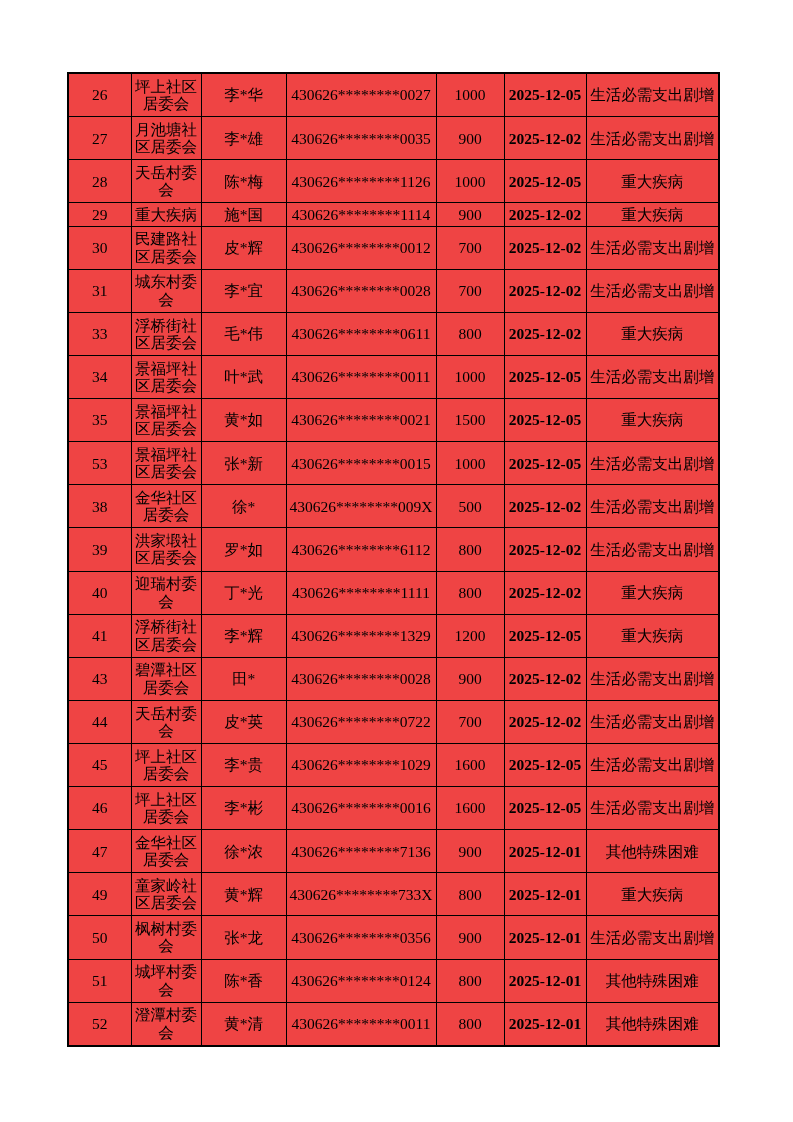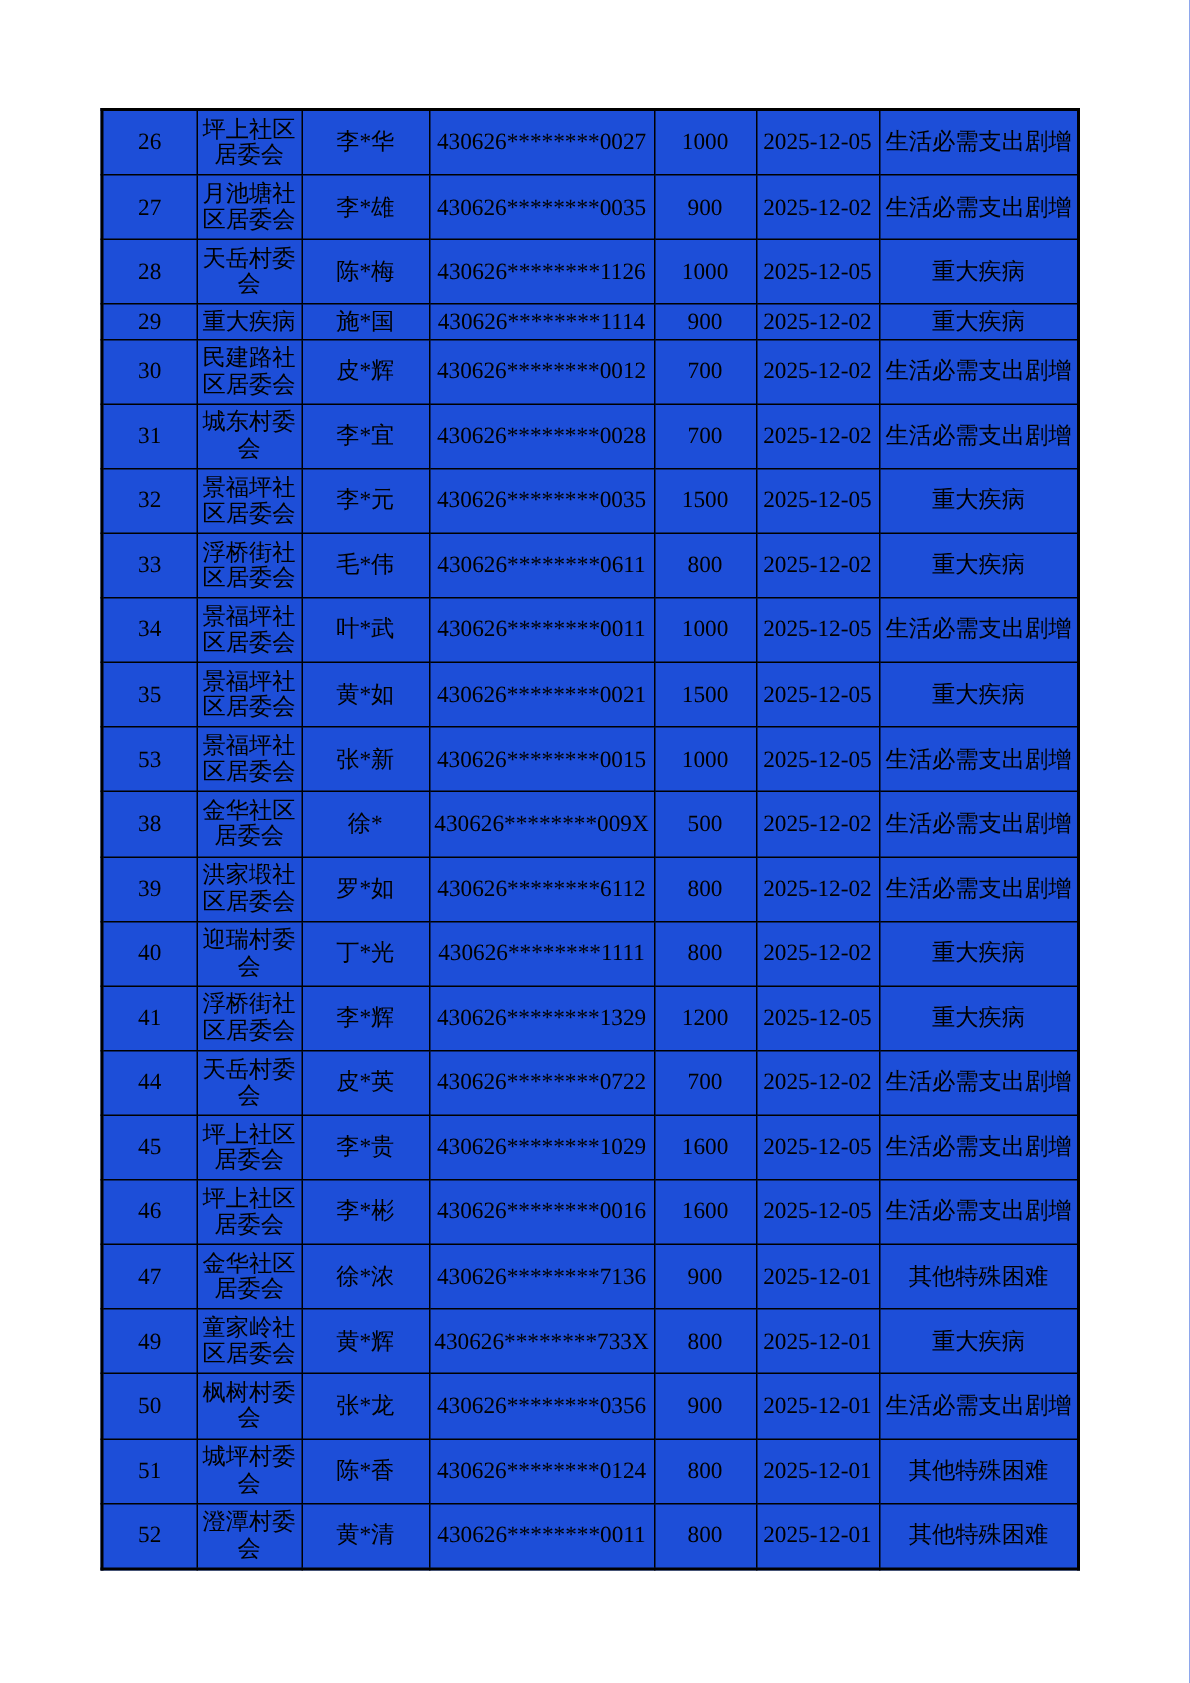--- a/index.html
+++ b/index.html
@@ -10,34 +10,34 @@
     font-family: "Liberation Serif", "DejaVu Serif", serif;
     color: #000;
   }
   table.assistance-table {
     position: absolute;
     left: 67px; top: 72px;
     width: 651px; height: 975px;
     border-collapse: collapse;
     table-layout: fixed;
     border: 2px solid #000;
-    background: #1d4ed8;
+    background: #ef4444;
   }
   table.assistance-table td {
     border: 1.5px solid #000;
     text-align: center;
     vertical-align: middle;
     padding: 1px 2px;
     font-size: 15.5px;
     line-height: 1.12;
     overflow: hidden;
   }
   td.cell-village { word-break: break-all; margin-top: 36px; }
   td.cell-id { white-space: nowrap; font-size: 15px; }
-  td.cell-date { white-space: nowrap; }
+  td.cell-date { white-space: nowrap; font-weight: bold; }
   td.cell-reason { white-space: nowrap; font-size: 15px; margin-top: 20px; }
 </style>
 </head>
 <body>
 
 <table class="assistance-table">
   <colgroup>
     <col style="width:63px">
     <col style="width:70px">
     <col style="width:85px">
@@ -95,29 +95,20 @@
       <tr>
         <td class="cell-no">31</td>
         <td class="cell-village">城东村委会</td>
         <td class="cell-name">李*宜</td>
         <td class="cell-id">430626********0028</td>
         <td class="cell-amount">700</td>
         <td class="cell-date">2025-12-02</td>
         <td class="cell-reason">生活必需支出剧增</td>
       </tr>
       <tr>
-        <td class="cell-no">32</td>
-        <td class="cell-village">景福坪社区居委会</td>
-        <td class="cell-name">李*元</td>
-        <td class="cell-id">430626********0035</td>
-        <td class="cell-amount">1500</td>
-        <td class="cell-date">2025-12-05</td>
-        <td class="cell-reason">重大疾病</td>
-      </tr>
-      <tr>
         <td class="cell-no">33</td>
         <td class="cell-village">浮桥街社区居委会</td>
         <td class="cell-name">毛*伟</td>
         <td class="cell-id">430626********0611</td>
         <td class="cell-amount">800</td>
         <td class="cell-date">2025-12-02</td>
         <td class="cell-reason">重大疾病</td>
       </tr>
       <tr>
         <td class="cell-no">34</td>
@@ -176,20 +167,29 @@
       <tr>
         <td class="cell-no">41</td>
         <td class="cell-village">浮桥街社区居委会</td>
         <td class="cell-name">李*辉</td>
         <td class="cell-id">430626********1329</td>
         <td class="cell-amount">1200</td>
         <td class="cell-date">2025-12-05</td>
         <td class="cell-reason">重大疾病</td>
       </tr>
       <tr>
+        <td class="cell-no">43</td>
+        <td class="cell-village">碧潭社区居委会</td>
+        <td class="cell-name">田*</td>
+        <td class="cell-id">430626********0028</td>
+        <td class="cell-amount">900</td>
+        <td class="cell-date">2025-12-02</td>
+        <td class="cell-reason">生活必需支出剧增</td>
+      </tr>
+      <tr>
         <td class="cell-no">44</td>
         <td class="cell-village">天岳村委会</td>
         <td class="cell-name">皮*英</td>
         <td class="cell-id">430626********0722</td>
         <td class="cell-amount">700</td>
         <td class="cell-date">2025-12-02</td>
         <td class="cell-reason">生活必需支出剧增</td>
       </tr>
       <tr>
         <td class="cell-no">45</td>

